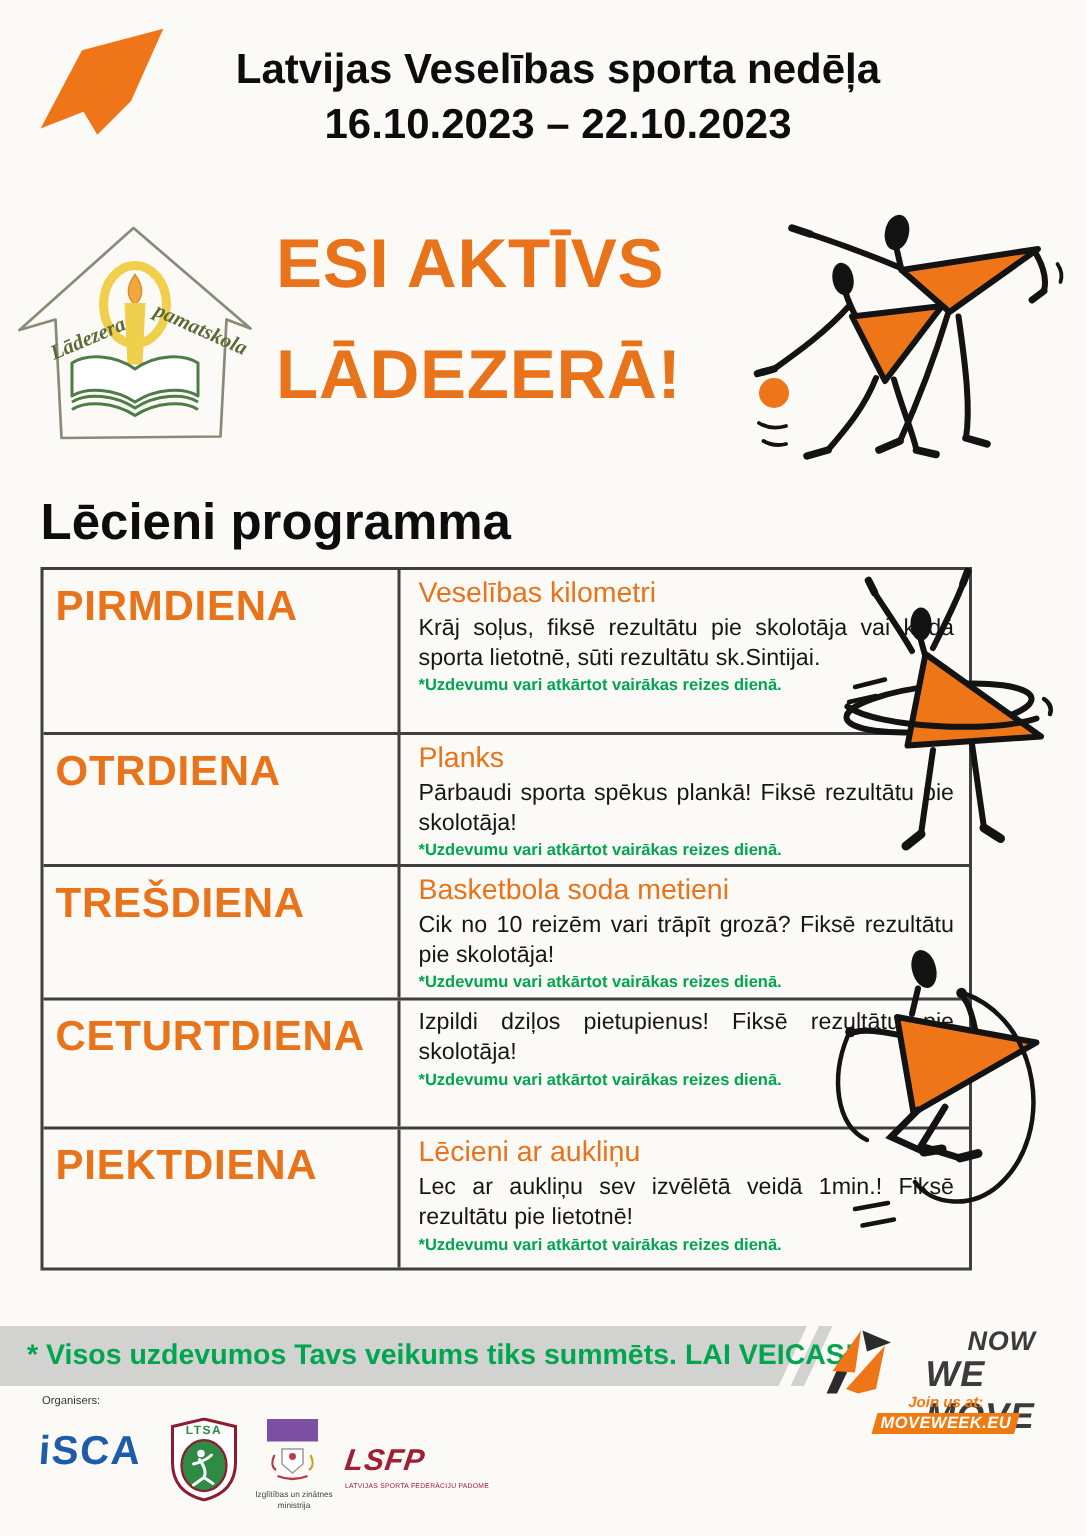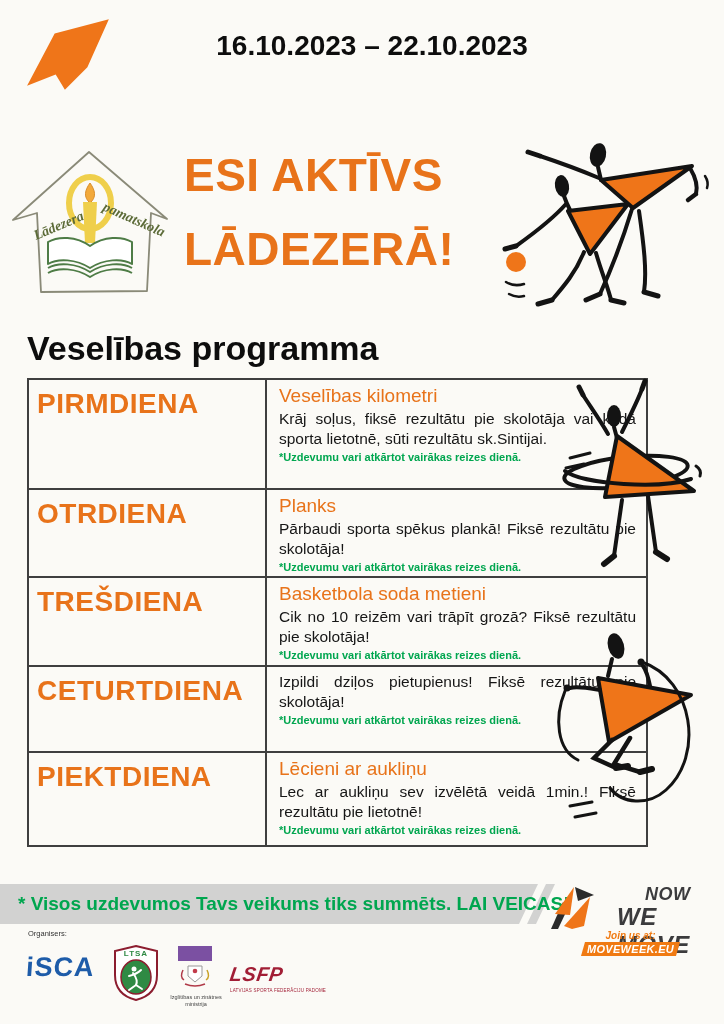--- a/index.html
+++ b/index.html
@@ -55,20 +55,21 @@
 </head>
 <body>
 
 <div class="poster">
 
   <svg class="abs" style="left:24px;top:12px;" width="92" height="86" viewBox="0 0 90 84">
     <polygon points="83,7 30,21 3,72 31,61 40,76 62,54" fill="#EF7519"></polygon>
   </svg>
 
   <div class="abs title-block">
+    <div>Latvijas Veselības sporta nedēļa</div>
     <div>16.10.2023 – 22.10.2023</div>
   </div>
 
   <svg class="abs" style="left:6px;top:146px;" width="172" height="162" viewBox="0 0 172 162">
     <path d="M83,6 L161,73 L145,67 L141,145 L35,146 L31,67 L7,74 Z" fill="none" stroke="#8A8A78" stroke-width="1.8" stroke-linejoin="round"></path>
     <ellipse cx="84" cy="57" rx="21" ry="26" fill="none" stroke="#EFCF4B" stroke-width="6"></ellipse>
     <path d="M84,37 C89,44 91,51 84,57 C77,51 79,44 84,37 Z" fill="#F2A93B" stroke="#D98E2B" stroke-width="1"></path>
     <path d="M77,56 L91,56 L89,97 L79,97 Z" fill="#EFCF4B"></path>
     <g stroke="#4E7C46" stroke-width="2" fill="#ffffff" stroke-linejoin="round">
       <path d="M84,100 C70,90 52,90 42,96 L42,118 C52,112 70,113 84,122 C98,113 116,112 126,118 L126,96 C116,90 98,90 84,100 Z"></path>
@@ -107,21 +108,21 @@
       <path d="M108,170 L94,176" stroke-width="5"></path>
       <path d="M147,87 C152,122 155,148 152,168"></path>
       <path d="M152,168 L166,172" stroke-width="5"></path>
 
       <circle cx="24" cy="138" r="10" fill="#EF7519" stroke="none"></circle>
       <path d="M14,158 Q22,163 32,160" stroke-width="2.5"></path>
       <path d="M17,170 Q24,174 32,172" stroke-width="2.5"></path>
     </g>
   </svg>
 
-  <div class="abs prog-heading">Veselības programma</div>
+  <div class="abs prog-heading">Lēcieni programma</div>
 
   <div class="abs table">
     <div class="row r1">
       <div class="day">PIRMDIENA</div>
       <div class="act">
         <div class="act-title">Veselības kilometri</div>
         <div class="act-body">Krāj soļus, fiksē rezultātu pie skolotāja vai kādā sporta lietotnē, sūti rezultātu sk.Sintijai.</div>
         <div class="act-note">*Uzdevumu vari atkārtot vairākas reizes dienā.</div>
       </div>
     </div>

